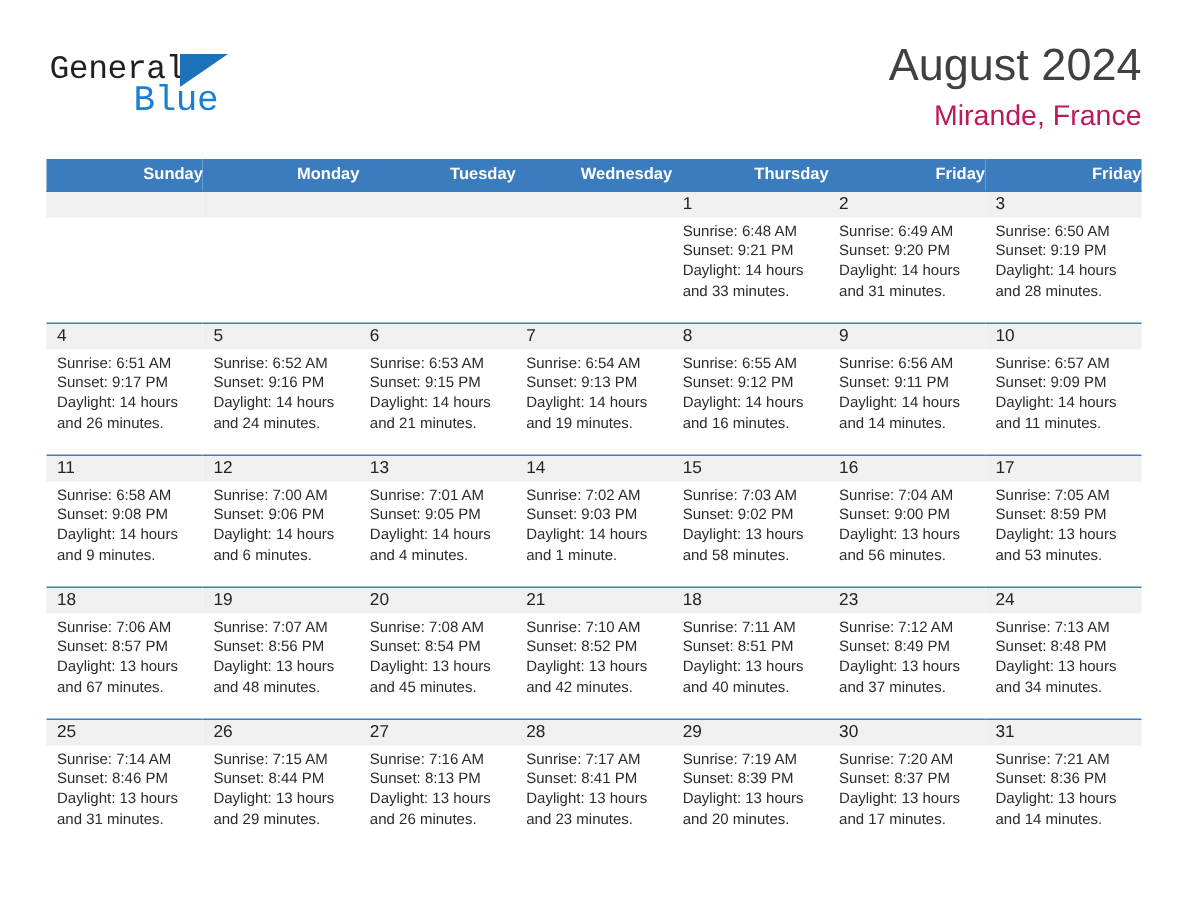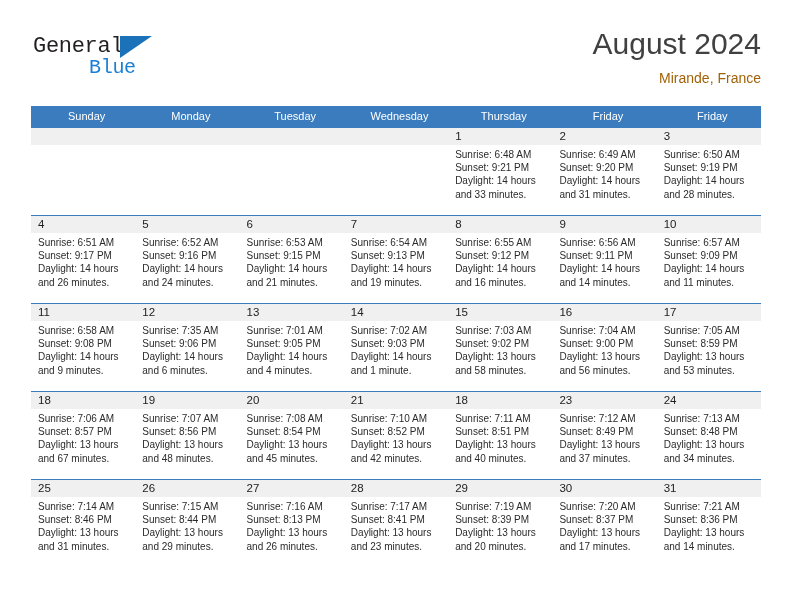--- a/index.html
+++ b/index.html
@@ -39,61 +39,61 @@
   .logo-tri {
     position: absolute;
     left: 87px; top: 2px;
     width: 0; height: 0;
     border-left: 32px solid #1b72b8;
     border-bottom: 22px solid transparent;
   }
   .logo-blue {
     position: absolute;
     left: 56px; top: 21px;
-    font-size: 20px;
+    font-size: 24px;
     letter-spacing: -0.3px;
     color: #1b7fd4;
     line-height: 26px;
   }
   .title-block {
     position: absolute;
     right: 0; top: 0;
     text-align: right;
   }
   .title-month {
     font-size: 30px;
     color: #404040;
     line-height: 36px;
     white-space: nowrap;
   }
   .title-location {
-    font-size: 14px;
-    color: #a16207;
+    font-size: 19px;
+    color: #be185d;
     line-height: 20px;
     margin-top: 6px;
     white-space: nowrap;
   }
 
   
   .calendar {
     position: absolute;
     left: 31px; top: 106px;
     width: 730px;
   }
   table.cal {
     width: 730px;
     border-collapse: collapse;
     table-layout: fixed;
   }
   table.cal th {
     background: #3a7cbe;
     color: #ffffff;
     font-size: 11px;
-    font-weight: normal;
-    text-align: center;
+    font-weight: bold;
+    text-align: right;
     padding: 4px 0 5px 7px;
     height: 19px;
     border: none;
   }
   table.cal td {
     vertical-align: top;
     padding: 0;
     height: 88px;
     border-top: 1px solid #3a7cbe;
     background: #ffffff;
@@ -254,21 +254,21 @@
               <div class="daynum">11</div>
               <div class="info">
                 <div>Sunrise: 6:58 AM</div>
                 <div>Sunset: 9:08 PM</div>
                 <div class="dl">Daylight: 14 hours and 9 minutes.</div>
               </div>
             </td>
             <td>
               <div class="daynum">12</div>
               <div class="info">
-                <div>Sunrise: 7:35 AM</div>
+                <div>Sunrise: 7:00 AM</div>
                 <div>Sunset: 9:06 PM</div>
                 <div class="dl">Daylight: 14 hours and 6 minutes.</div>
               </div>
             </td>
             <td>
               <div class="daynum">13</div>
               <div class="info">
                 <div>Sunrise: 7:01 AM</div>
                 <div>Sunset: 9:05 PM</div>
                 <div class="dl">Daylight: 14 hours and 4 minutes.</div>

